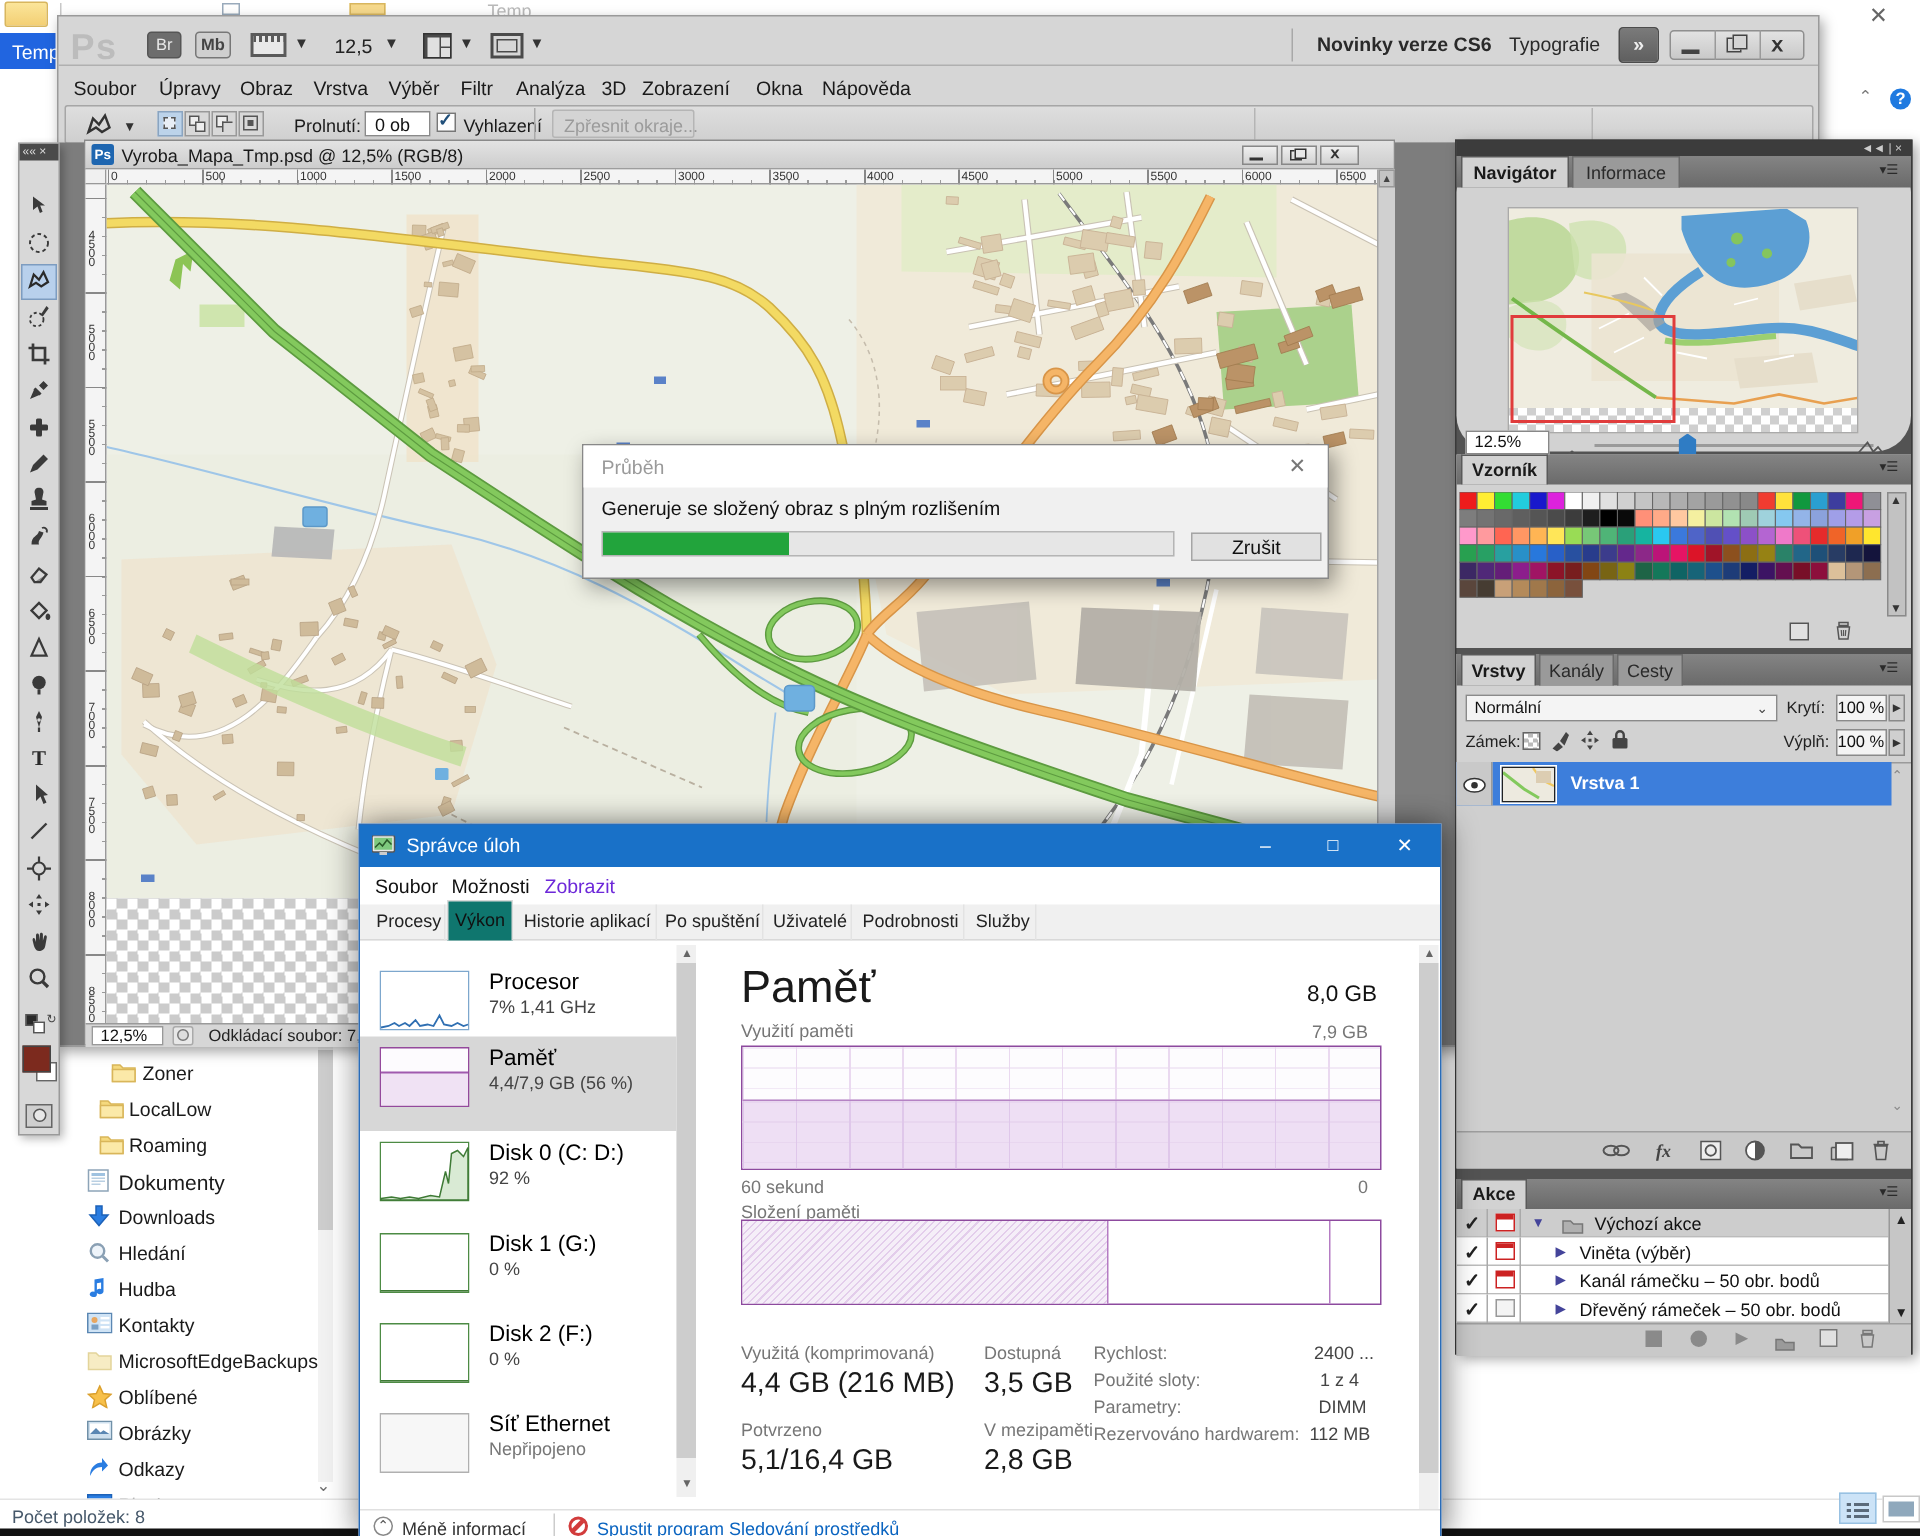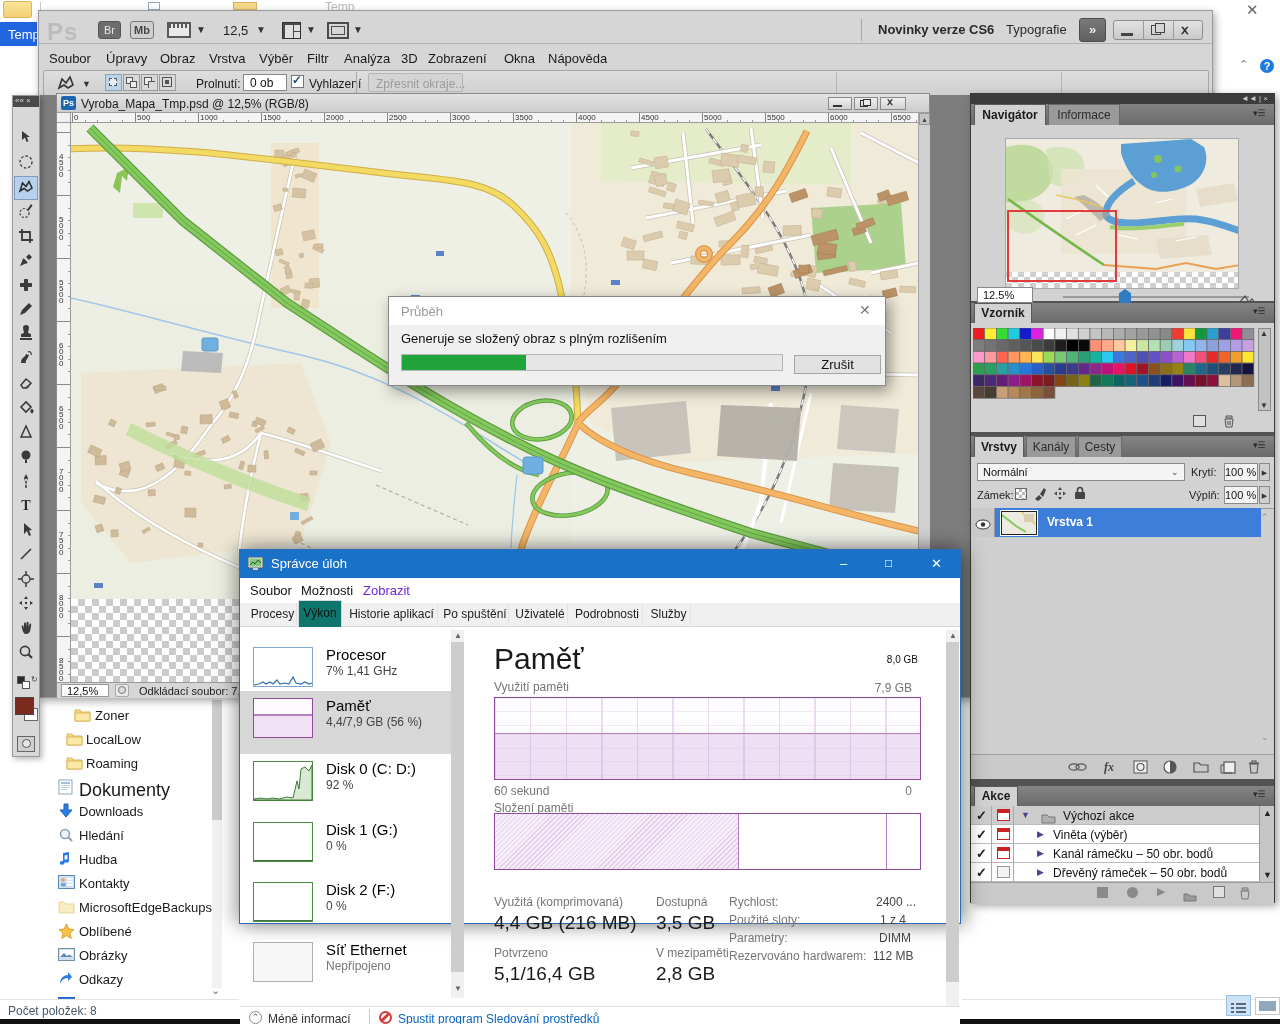--- a/index.html
+++ b/index.html
@@ -37,21 +37,21 @@
         <path d="M1,6 L16,6 L16,14 L1,14 Z" fill="#fbe9a8" stroke="#d9b65a" stroke-width="1"></path>
       </svg></div>
 <div class="tx" style="left:86px;top:756px;font-size:13px;color:#1a1a1a;">Roaming</div>
 <div class="abs" style="left:58px;top:779px;"><svg width="15" height="16">
         <rect x="1" y="1" width="13" height="14" fill="#fff" stroke="#8da4b8"></rect>
         <rect x="3" y="3" width="9" height="2" fill="#9fc2e0"></rect>
         <rect x="3" y="6" width="9" height="1" fill="#b9cfe2"></rect>
         <rect x="3" y="8" width="9" height="1" fill="#b9cfe2"></rect>
         <rect x="3" y="10" width="6" height="1" fill="#b9cfe2"></rect>
       </svg></div>
-<div class="tx" style="left:79px;top:780px;font-size:18px;color:#1a1a1a;">Dokumenty</div>
+<div class="tx" style="left:79px;top:780px;font-size:14px;color:#1a1a1a;">Dokumenty</div>
 <div class="abs" style="left:58px;top:803px;"><svg width="16" height="16">
         <path d="M6,1 L10,1 L10,7 L14,7 L8,14 L2,7 L6,7 Z" fill="#2a7de1" stroke="#1d62b8"></path>
       </svg></div>
 <div class="tx" style="left:79px;top:804px;font-size:13px;color:#1a1a1a;">Downloads</div>
 <div class="abs" style="left:58px;top:827px;"><svg width="16" height="16">
         <circle cx="7" cy="7" r="4.5" fill="#eef4fa" stroke="#8aa0b4" stroke-width="1.6"></circle>
         <line x1="10.5" y1="10.5" x2="14" y2="14" stroke="#8aa0b4" stroke-width="2"></line>
       </svg></div>
 <div class="tx" style="left:79px;top:828px;font-size:13px;color:#1a1a1a;">Hledání</div>
 <div class="abs" style="left:58px;top:851px;"><svg width="14" height="16">
@@ -595,21 +595,21 @@
 <div class="tx" style="left:18px;top:579px;font-size:8px;color:#444;">↻</div>
 <div class="abs" style="left:11px;top:612px;width:14px;height:13px;background:#fff;border:1px solid #666;"></div>
 <div class="abs" style="left:2px;top:601px;width:19px;height:18px;background:#7c2a1e;border:1px solid #444;"></div>
 <div class="abs" style="left:4px;top:640px;width:18px;height:16px;border:1px solid #666;background:#cfcfcf;"></div>
 <div class="abs" style="left:9px;top:643px;width:9px;height:9px;border-radius:50%;border:1px solid #555;background:#e8e8e8;"></div>
 </div>
 
 <div class="abs" style="left:970px;top:93px;width:305px;height:810px;background:#535353;border:1px solid #3a3a3a;box-shadow:3px 3px 8px rgba(0,0,0,0.35);">
 <div class="abs" style="left:0;top:0;width:303px;height:10px;background:#3c3c3c;color:#ccc;font-size:8px;line-height:9px;text-align:right;padding-right:6px;">◄◄ | ×</div>
 
-<div class="abs" style="left:0;top:10px;width:303px;height:197px;background:#d2d2d2;">
+<div class="abs" style="left:0;top:10px;width:303px;height:197px;background:#d2d2d2;border-radius:24px;">
   <div class="abs" style="left:0;top:0;width:303px;height:21px;background:linear-gradient(#848484,#6a6a6a);"></div>
   <div class="abs" style="left:3px;top:0;width:72px;height:21px;background:#d2d2d2;border:1px solid #5a5a5a;border-bottom:none;font-size:12px;font-weight:bold;color:#1a1a1a;text-align:center;line-height:20px;">Navigátor</div>
   <div class="abs" style="left:77px;top:0;width:72px;height:21px;background:#9a9a9a;border:1px solid #6a6a6a;border-bottom:none;font-size:12px;color:#2a2a2a;text-align:center;line-height:20px;">Informace</div>
   <div class="tx" style="left:282px;top:4px;font-size:9px;color:#2a2a2a;">▾☰</div>
 
   <div class="abs" style="left:34px;top:34px;width:234px;height:151px;background:#f2efe6;border:1px solid #aaa;overflow:hidden;">
     <svg width="234" height="151" viewBox="0 0 234 151">
       <rect width="234" height="133" fill="#efecdf"></rect>
       <path d="M0,8 C22,2 40,8 46,26 C50,44 38,58 20,62 L0,64 Z" fill="#b9d794" opacity="0.85"></path>
       <path d="M40,10 C62,4 80,12 78,30 C76,46 58,52 44,44 Z" fill="#cce2ad" opacity="0.75"></path>
@@ -922,21 +922,21 @@
 <div class="abs" style="left:388px;top:296px;width:498px;height:90px;background:#f0f0f0;border:1px solid #888;box-shadow:4px 5px 14px rgba(0,0,0,0.4);">
   <div class="abs" style="left:0;top:0;width:496px;height:28px;background:#ffffff;"></div>
   <div class="tx" style="left:12px;top:7px;font-size:13px;color:#9a9a9a;">Průběh</div>
   <div class="tx" style="left:470px;top:5px;font-size:14px;color:#777;">✕</div>
   <div class="tx" style="left:12px;top:34px;font-size:13px;color:#111;">Generuje se složený obraz s plným rozlišením</div>
   <div class="abs" style="left:12px;top:57px;width:382px;height:17px;background:#e6e6e6;border:1px solid #b5b5b5;"></div>
   <div class="abs" style="left:13px;top:58px;width:124px;height:15px;background:#22a43c;"></div>
   <div class="abs" style="left:405px;top:58px;width:87px;height:19px;background:#e1e1e1;border:1px solid #a5a5a5;font-size:13px;color:#111;text-align:center;line-height:17px;">Zrušit</div>
 </div>
 
-<div class="abs" style="left:239px;top:549px;width:722px;height:375px;background:#fff;border:1px solid #2a6cb8;box-shadow:6px 0 18px rgba(0,0,0,0.35),-6px 0 18px rgba(0,0,0,0.25);">
+<div class="abs" style="left:239px;top:549px;width:722px;height:475px;background:#fff;border:1px solid #2a6cb8;box-shadow:6px 0 18px rgba(0,0,0,0.35),-6px 0 18px rgba(0,0,0,0.25);">
   <div class="abs" style="left:0;top:0;width:720px;height:28px;background:#1971c8;"></div>
   <div class="abs" style="left:8px;top:7px;width:16px;height:14px;"><svg width="16" height="14">
           <rect x="0" y="0" width="15" height="11" rx="1" fill="#e8e8e8" stroke="#555"></rect>
           <rect x="1.5" y="1.5" width="12" height="8" fill="#7ec97e"></rect>
           <path d="M2,8 L5,5 L7,7 L10,3 L13,6" stroke="#2a5a2a" stroke-width="1" fill="none"></path>
           <rect x="5" y="11" width="5" height="2" fill="#ccc"></rect>
         </svg></div>
   <div class="tx" style="left:31px;top:6px;font-size:13px;color:#fff;">Správce úloh</div>
   <div class="tx" style="left:600px;top:6px;font-size:13px;color:#fff;">–</div>
   <div class="tx" style="left:645px;top:6px;font-size:12px;color:#fff;">□</div>
@@ -991,21 +991,21 @@
         </svg></div>
 <div class="tx" style="left:86px;top:391px;font-size:15px;color:#000;">Síť Ethernet</div>
 <div class="tx" style="left:86px;top:409px;font-size:12px;color:#767676;">Nepřipojeno</div>
 
   <div class="abs" style="left:211px;top:80px;width:13px;height:368px;background:#f0f0f0;"></div>
   <div class="tx" style="left:214px;top:81px;font-size:8px;color:#666;">▲</div>
   <div class="tx" style="left:214px;top:434px;font-size:8px;color:#666;">▼</div>
   <div class="abs" style="left:211px;top:92px;width:13px;height:330px;background:#cdcdcd;"></div>
 
   <div class="tx" style="left:254px;top:92px;font-size:30px;color:#1a1a1a;">Paměť</div>
-  <div class="tx" style="right:42px;top:104px;font-size:10px;color:#111;">8,0 GB</div>
+  <div class="tx" style="right:42px;top:104px;font-size:15px;color:#111;">8,0 GB</div>
   <div class="tx" style="left:254px;top:130px;font-size:12px;color:#767676;">Využití paměti</div>
   <div class="tx" style="right:48px;top:131px;font-size:12px;color:#767676;">7,9 GB</div>
 
   <div class="abs" style="left:254px;top:147px;width:427px;height:83px;background:#fdfcfe;border:1px solid #8d4a9e;
     background-image:repeating-linear-gradient(90deg,#ead9f0 0 1px,transparent 1px 35.5px),repeating-linear-gradient(180deg,#f2e9f6 0 1px,transparent 1px 13.5px);"></div>
   <div class="abs" style="left:255px;top:183px;width:425px;height:46px;background:#eedff4;background-image:repeating-linear-gradient(90deg,#dfc7ea 0 1px,transparent 1px 35.5px),repeating-linear-gradient(180deg,#e8d6ef 0 1px,transparent 1px 13.5px);border-top:1px solid #b583c4;"></div>
   <div class="tx" style="left:254px;top:234px;font-size:12px;color:#767676;">60 sekund</div>
   <div class="tx" style="right:48px;top:234px;font-size:12px;color:#767676;">0</div>
   <div class="tx" style="left:254px;top:251px;font-size:12px;color:#767676;">Složení paměti</div>
 

